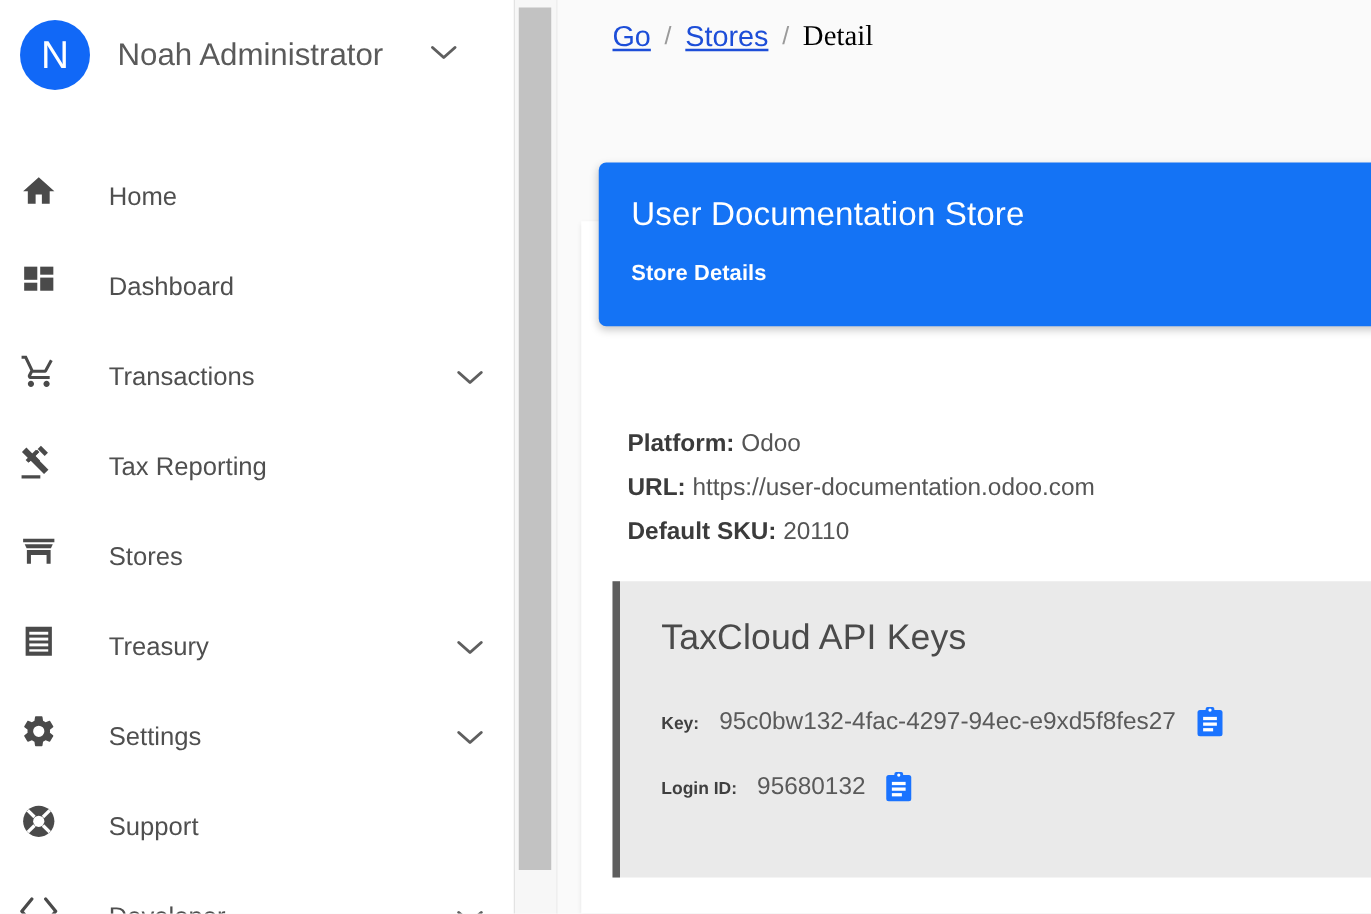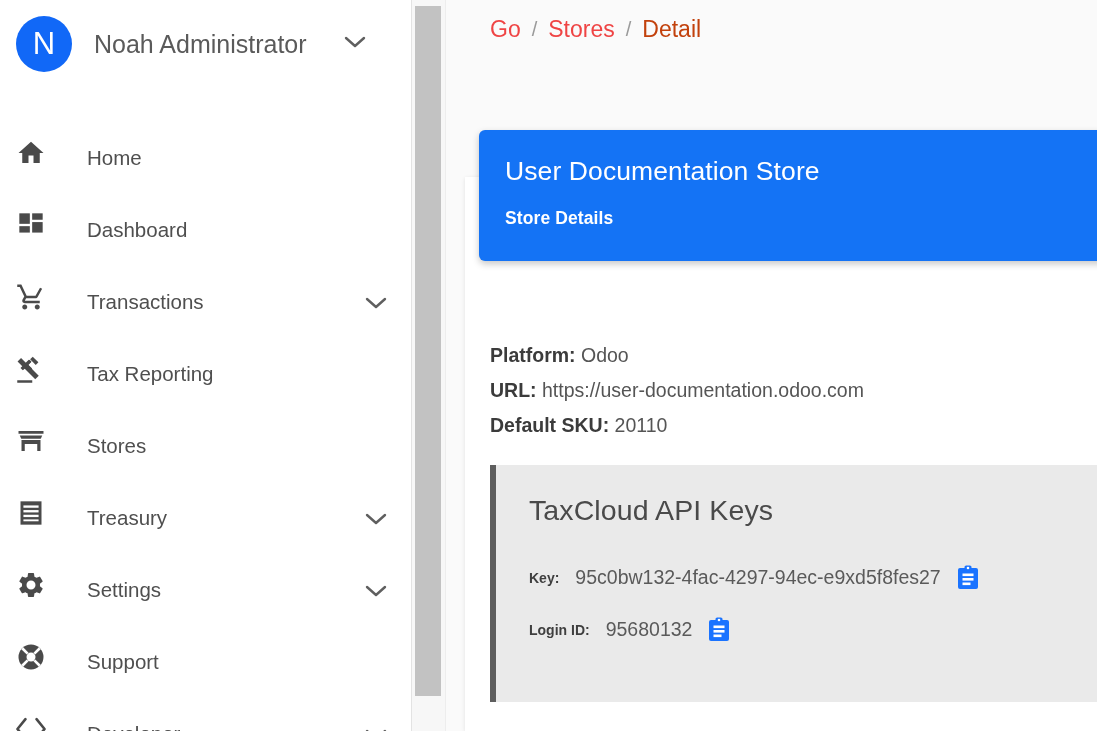--- a/index.html
+++ b/index.html
@@ -123,22 +123,22 @@
     overflow: hidden;
   }
 
   .breadcrumb {
     display: flex;
     align-items: center;
     height: 58px;
     padding-left: 43px;
     font-size: 23px;
   }
-  .crumb-link { color: #ef4444; cursor: pointer; }
-  .crumb-current { color: #c2410c; }
+  .crumb-link { color: #1d4ed8; cursor: pointer; text-decoration: underline; }
+  .crumb-current { color: #000000; font-family: Liberation Serif, serif; }
   .crumb-sep { color: #9a9a9a; margin: 0 11px; font-size: 20px; }
 
   
   .content-card {
     position: absolute;
     left: 18px;
     top: 177px;
     width: 640px;
     min-height: 554px;
     background: #ffffff;
@@ -166,21 +166,21 @@
   }
   .hero-sub {
     margin-top: 20px;
     font-size: 17.5px;
     font-weight: bold;
     letter-spacing: 0.1px;
   }
 
   .meta {
     position: absolute;
-    left: 43px;
+    left: 55px;
     top: 338px;
     z-index: 6;
   }
   .meta-line {
     font-size: 19.5px;
     line-height: 35px;
     color: #555555;
     white-space: nowrap;
   }
   .meta-line b { color: #3b3b3b; font-weight: bold; }

